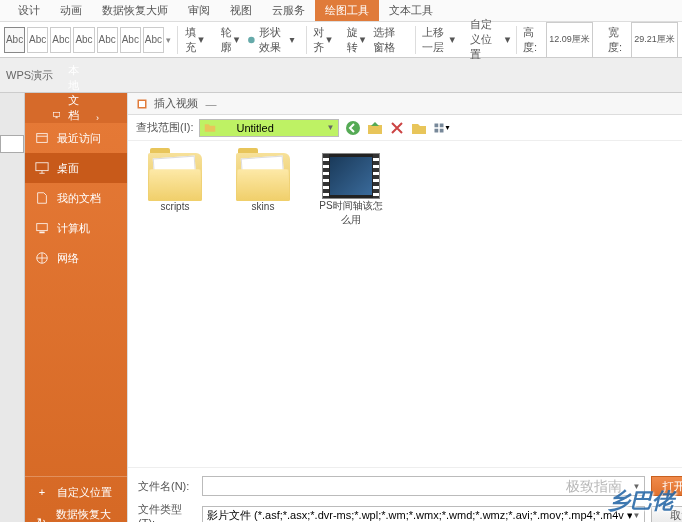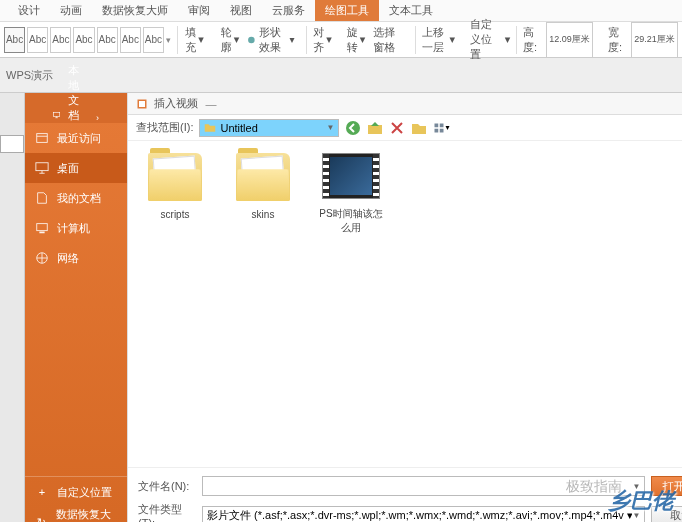--- a/index.html
+++ b/index.html
@@ -30,26 +30,26 @@
 .op-spacer{flex:1}
 .op-footer{border-top:1px solid rgba(255,255,255,.25)}
 .dialog{flex:1;background:#fff;display:flex;flex-direction:column;border-left:1px solid #ddd}
 .dlg-title{height:22px;background:#f7f7f7;border-bottom:1px solid #ddd;display:flex;align-items:center;padding:0 8px}
 .dlg-title svg{width:12px;height:12px;fill:#e07b3a;margin-right:6px}
 .dlg-title span{color:#555}
 .dlg-close{margin-left:auto;width:28px;height:18px;background:#e8573f;color:#fff;display:flex;align-items:center;justify-content:center;font-size:11px}
 .dlg-min{width:26px;height:18px;display:flex;align-items:center;justify-content:center;color:#888;margin-right:0}
 .dlg-toolbar{height:26px;display:flex;align-items:center;padding:0 8px;gap:6px;border-bottom:1px solid #eee}
 .dlg-toolbar label{color:#555}
-.dlg-combo{flex:0 0 140px;height:18px;border:1px solid #bbb;background:#7dd3fc;display:flex;align-items:center;padding:8px 4px;gap:4px}
+.dlg-combo{flex:0 0 140px;height:18px;border:1px solid #bbb;background:#bef264;display:flex;align-items:center;padding:8px 4px;gap:20px}
 .dlg-combo svg{width:12px;height:12px}
 .dlg-combo .dd{margin-left:auto;font-size:8px;color:#666}
 .nav-ico{width:16px;height:16px;display:flex;align-items:center;justify-content:center}
 .file-area{flex:1;padding:12px;display:flex;gap:18px;align-items:flex-start}
-.file-item{width:70px;display:flex;flex-direction:column;align-items:center;gap:8px;text-align:center}
+.file-item{width:70px;display:flex;flex-direction:column;align-items:center;gap:0;text-align:center}
 .file-item span{font-size:10px;color:#444}
 .folder-ico{width:54px;height:48px;position:relative}
 .folder-back{position:absolute;inset:0;background:linear-gradient(#f7e19a,#e8c55a);border-radius:2px 6px 2px 2px}
 .folder-tab{position:absolute;top:-5px;left:2px;width:20px;height:8px;background:#e8c55a;border-radius:2px 2px 0 0}
 .folder-sheet{position:absolute;top:4px;left:6px;width:42px;height:38px;background:#fff;border:1px solid #ddd;transform:rotate(-4deg)}
 .folder-front{position:absolute;bottom:0;left:0;right:0;height:34px;background:linear-gradient(#fde9a8,#f0cf6a);border-radius:2px;transform:perspective(80px) rotateX(8deg);transform-origin:bottom}
 .vid-ico{width:58px;height:46px;background:#222;position:relative;border:1px solid #888}
 .vid-film{position:absolute;top:0;bottom:0;width:6px;background:repeating-linear-gradient(#333 0 4px,#fff 4px 7px)}
 .vid-film.l{left:0}.vid-film.r{right:0}
 .vid-frame{position:absolute;left:7px;right:7px;top:3px;bottom:3px;background:linear-gradient(135deg,#1a3a5a,#3a6a9a)}

